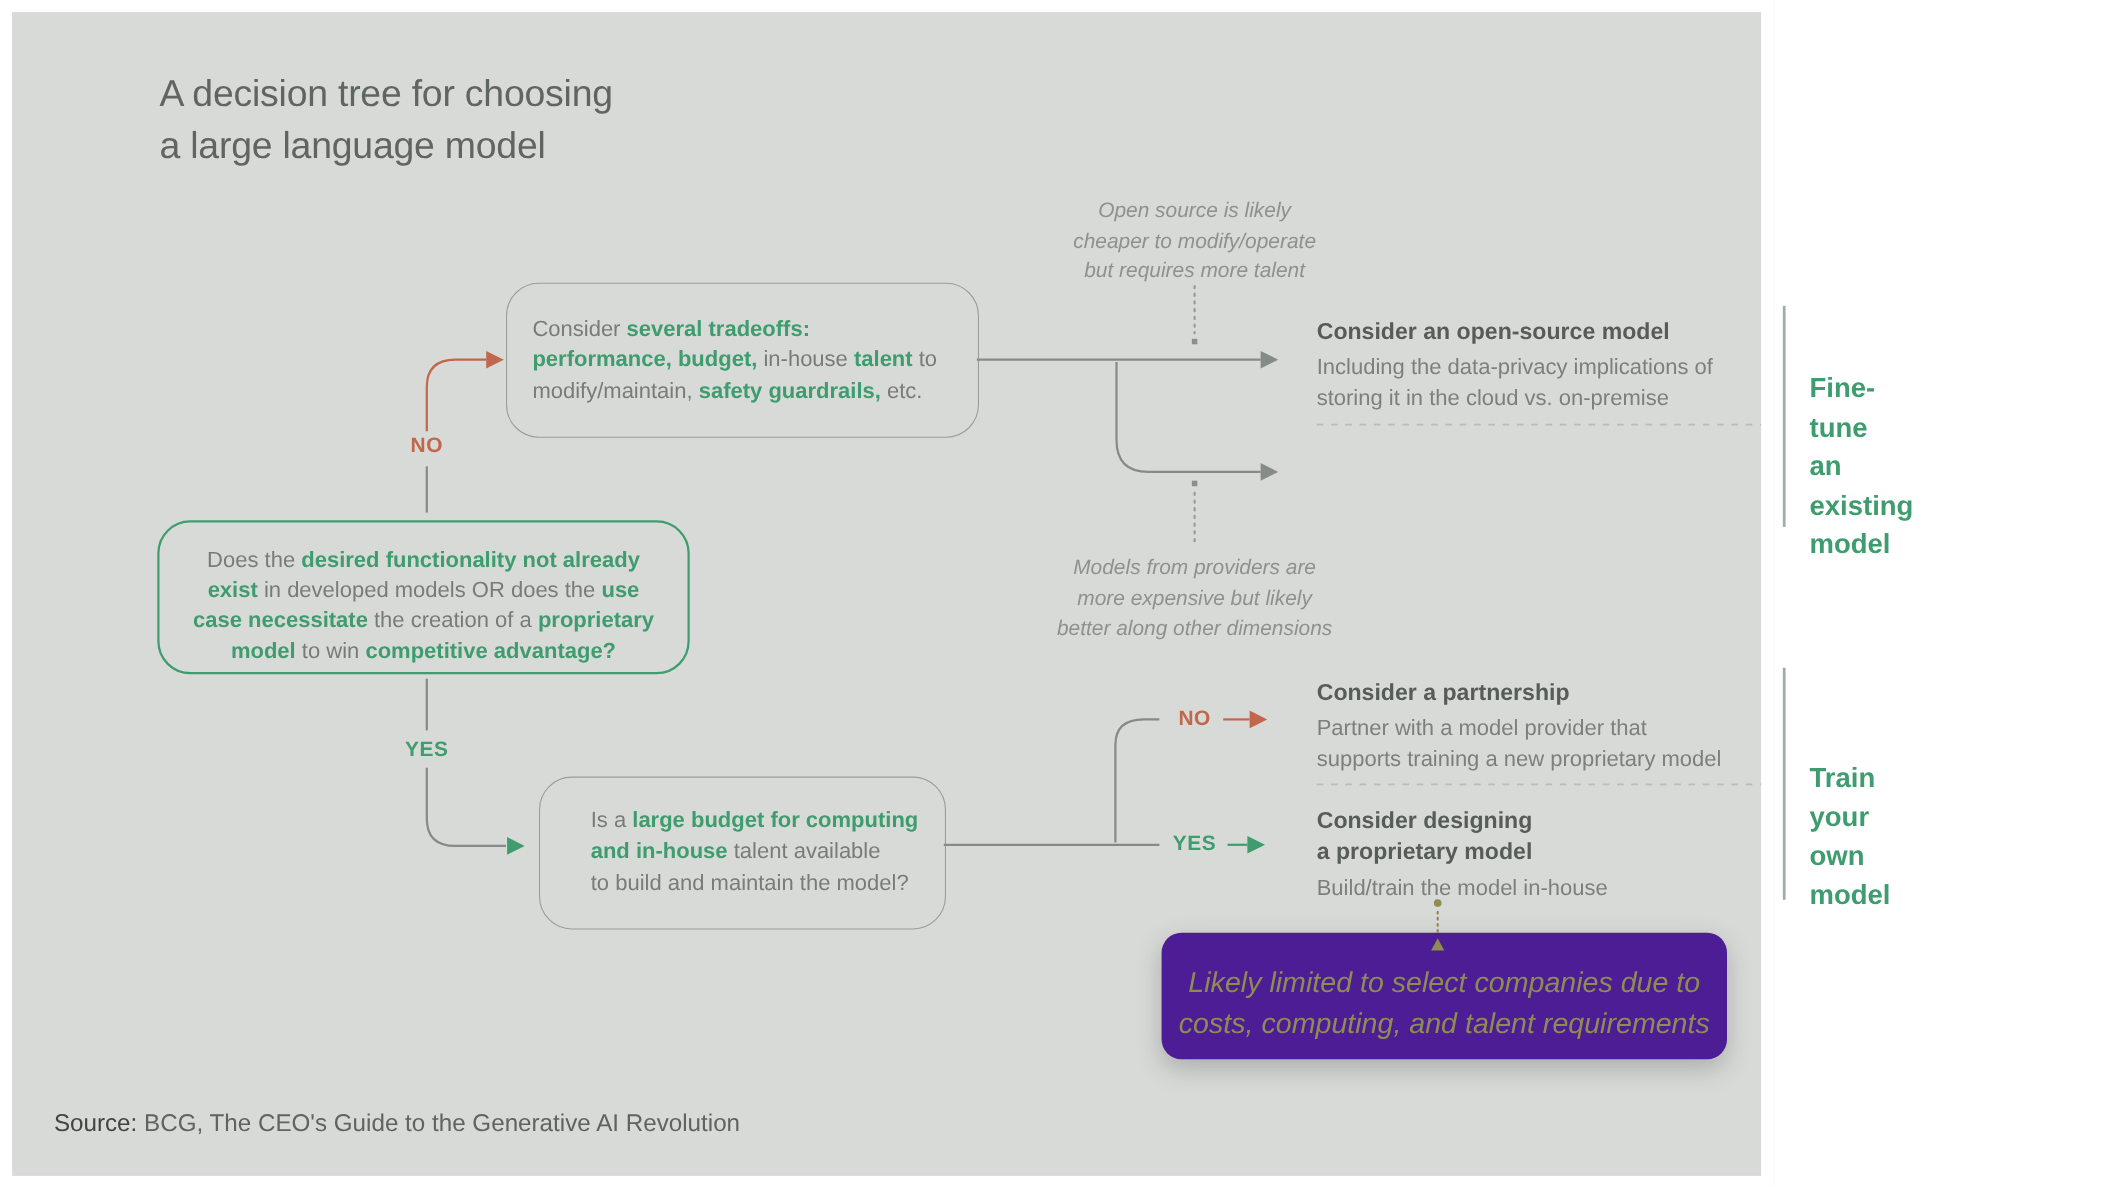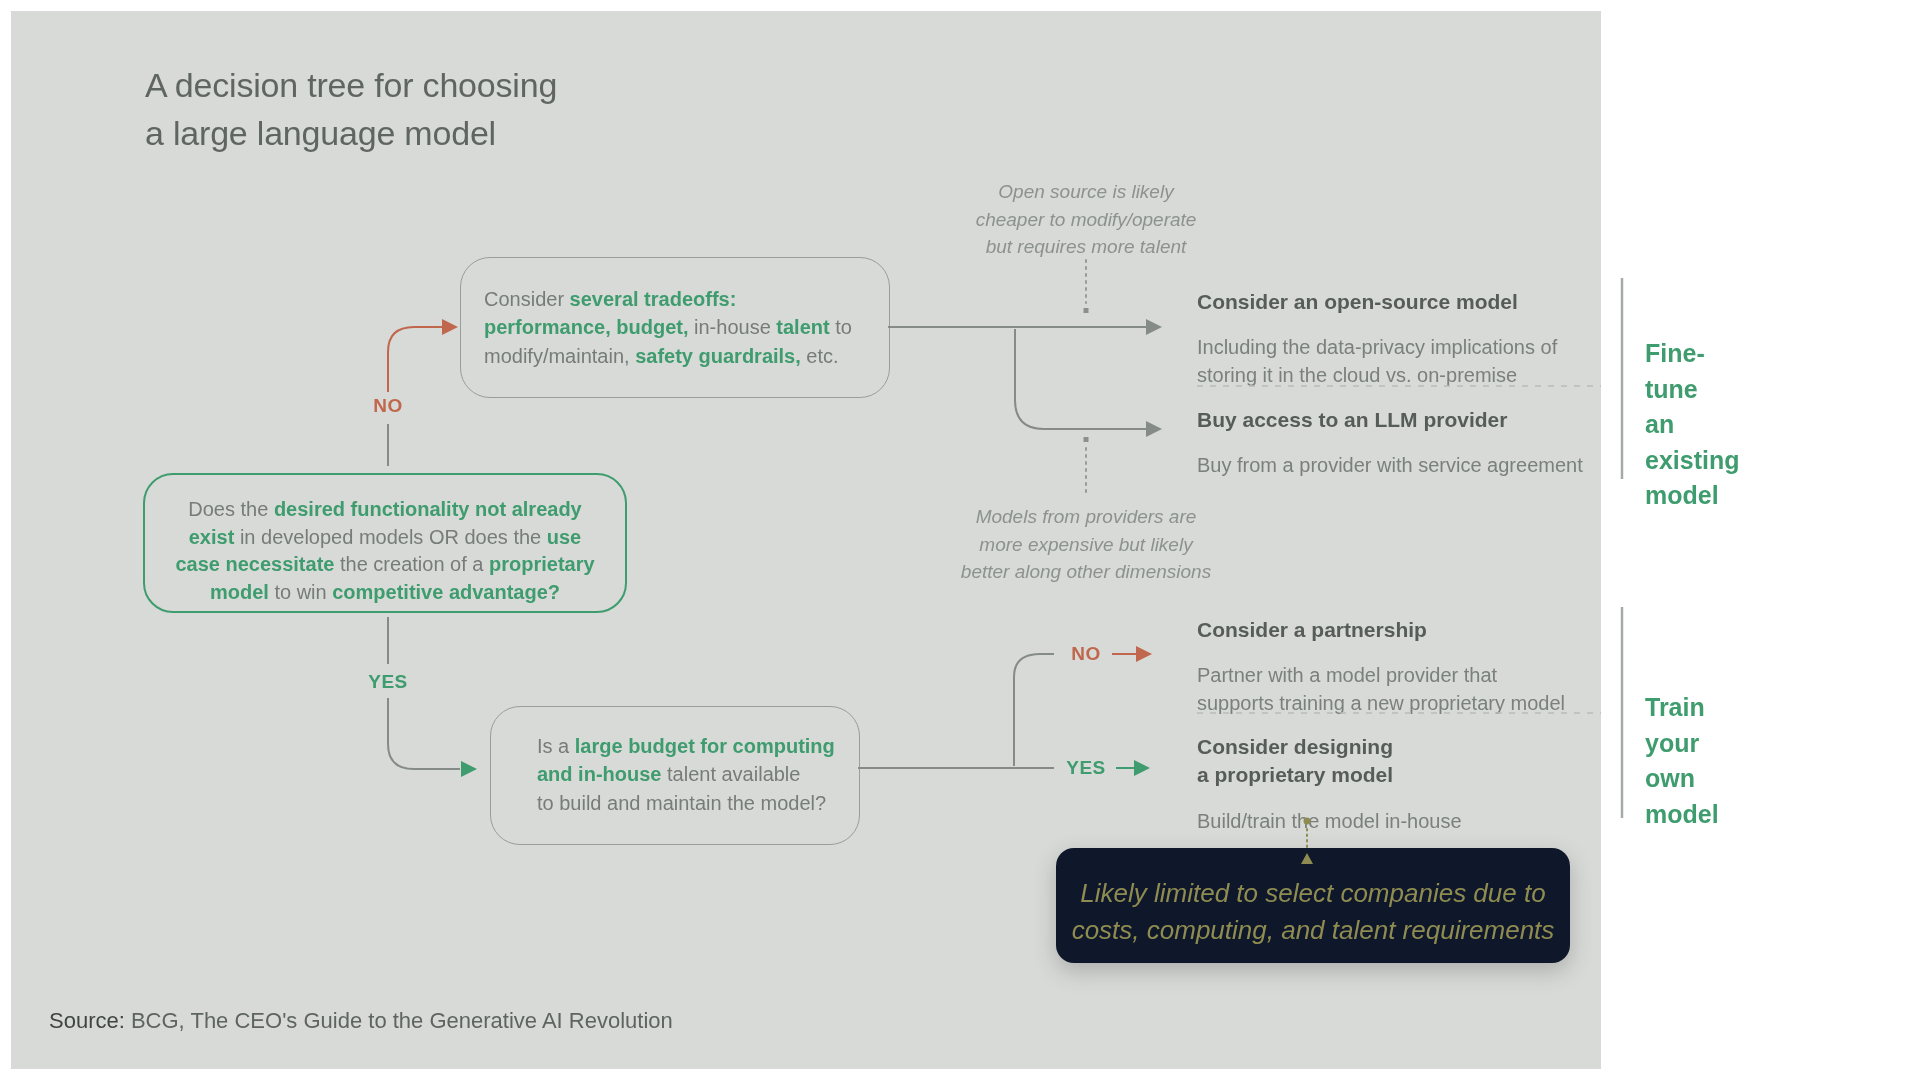--- a/index.html
+++ b/index.html
@@ -22,29 +22,29 @@
   #node-q1{left:143px;top:473px;width:484px;height:140px;border:2px solid var(--green);
     text-align:center;padding:21px 10px 0 10px;line-height:1.38;}
   #node-q2{left:490px;top:706px;width:370px;height:139px;
     border:1.5px solid var(--box-border);padding:25px 0 0 46px;}
   .annotation{position:absolute;width:290px;text-align:center;font-style:italic;
     font-size:19px;line-height:1.45;color:var(--muted);white-space:pre-line;}
   .outcome{position:absolute;width:430px;}
   .outcome-head{font-size:21px;font-weight:bold;color:var(--dark);line-height:1.35;
     white-space:pre-line;}
   .outcome-body{font-size:20px;color:#7A807C;line-height:1.38;white-space:pre-line;
-    margin-top:18px;}
+    margin-top:5px;}
   .category{position:absolute;font-size:25px;font-weight:bold;color:var(--green);
     line-height:1.42;white-space:pre-line;}
   .flow-label{position:absolute;font-size:19px;font-weight:bold;text-align:center;
     letter-spacing:0.5px;}
   .flow-label.red{color:var(--red);}
   .flow-label.green{color:var(--green);}
   .highlight-box{position:absolute;left:1056px;top:848px;width:514px;height:115px;
-    background:#0f172a;border-radius:18px;box-shadow:0 8px 22px rgba(60,65,60,0.28);
+    background:#4c1d95;border-radius:18px;box-shadow:0 8px 22px rgba(60,65,60,0.28);
     z-index:10;}
   .highlight-text{margin-top:27px;text-align:center;font-style:italic;font-size:26px;
     line-height:1.42;color:var(--olive);white-space:pre-line;}
   .source{left:49px;top:1008px;font-size:22px;color:#5E6461;}
   .source-label{font-weight:normal;color:#3F4542;}
   svg.connectors{position:absolute;left:0;top:0;z-index:20;pointer-events:none;}
   .s-line path{stroke:var(--line);stroke-width:2;fill:none;}
   .s-dash path{stroke:#969C98;stroke-width:2;fill:none;stroke-dasharray:2 5;stroke-linecap:round;}
   .dots rect{fill:#8A908C;}
   .s-sep path{stroke:var(--separator);stroke-width:1.5;fill:none;stroke-dasharray:6 7;}
@@ -80,24 +80,20 @@
 cheaper to modify/operate
 but requires more talent</div>
   <div class="annotation" style="left:941px;top:503px;">Models from providers are
 more expensive but likely
 better along other dimensions</div>
 
   <div class="outcome" style="left:1197px;top:288px;">
     <div class="outcome-head">Consider an open-source model</div>
     <div class="outcome-body">Including the data-privacy implications of
 storing it in the cloud vs. on-premise</div>
-  </div>
-  <div class="outcome" style="left:1197px;top:406px;">
-    <div class="outcome-head">Buy access to an LLM provider</div>
-    <div class="outcome-body">Buy from a provider with service agreement</div>
   </div>
   <div class="outcome" style="left:1197px;top:616px;">
     <div class="outcome-head">Consider a partnership</div>
     <div class="outcome-body">Partner with a model provider that
 supports training a new proprietary model</div>
   </div>
   <div class="outcome" style="left:1197px;top:733px;">
     <div class="outcome-head">Consider designing
 a proprietary model</div>
     <div class="outcome-body">Build/train the model in-house</div>

